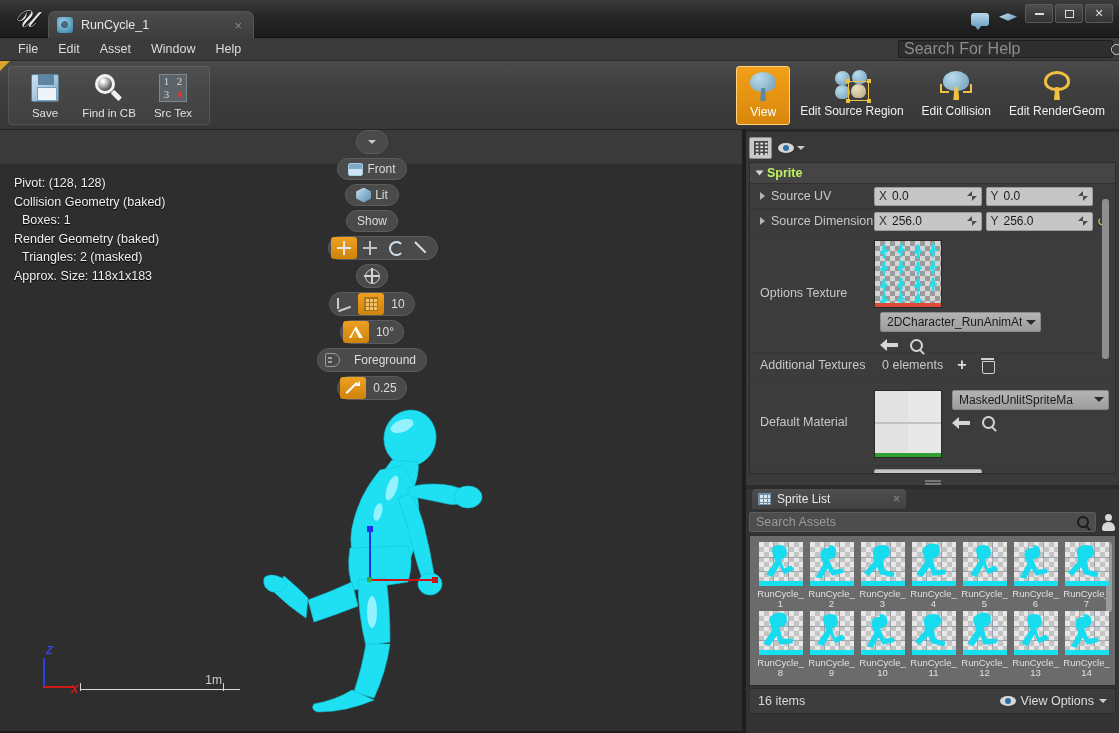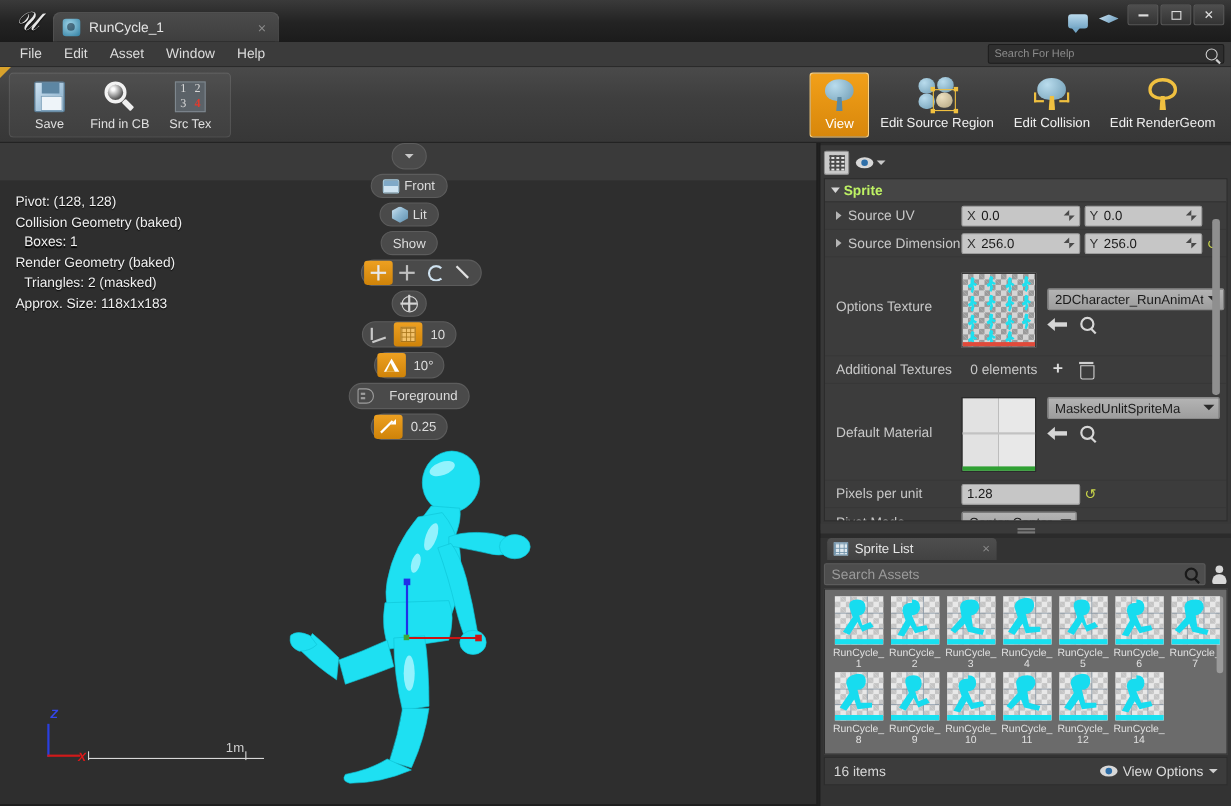--- a/index.html
+++ b/index.html
@@ -89,21 +89,21 @@
     font-size: 12.5px; color: #dcdcdc; padding: 2px 10px; cursor: pointer;
     border-radius: 2px;
   }
   .help-search {
     position: absolute; right: 6px; top: 2px; width: 215px; height: 18px;
     background: #2e2e2e; border: 1px solid #1d1d1d; border-radius: 2px;
     display: flex; align-items: center; padding: 0 5px;
   }
   .help-search input {
     background: transparent; border: none; outline: none; flex: 1;
-    color: #cfcfcf; font-size: 10px; font-family: inherit;
+    color: #cfcfcf; font-size: 16px; font-family: inherit;
   }
   .help-search input::placeholder { color: #8c8c8c; }
   .mag {
     width: 11px; height: 11px; border: 1.7px solid #cfcfcf; border-radius: 50%;
     position: relative; flex: none;
   }
   .mag::after {
     content: ""; position: absolute; right: -4px; bottom: -3px;
     width: 5px; height: 1.8px; background: #cfcfcf; transform: rotate(45deg);
   }
@@ -836,21 +836,21 @@
             <span class="spin"></span>
           </div>
           <span class="reset-ico">↺</span>
         </div>
       </div>
 
       <div class="prow" style="min-height:90px;">
         <div class="pname">
           <span>Options Texture</span>
         </div>
-        <div class="pval" style="align-items:center; padding-top:6px;">
+        <div class="pval" style="align-items:flex-start; padding-top:6px;flex-direction:column;">
           <div class="thumb-tex">
             <span class="runner" style="left:4px;top:3px"></span>
               <span class="runner" style="left:21px;top:2px"></span>
             <span class="runner" style="left:38px;top:3px"></span>
               <span class="runner" style="left:53px;top:2px"></span>
             <span class="runner" style="left:4px;top:20px"></span>
               <span class="runner" style="left:21px;top:19px"></span>
             <span class="runner" style="left:38px;top:20px"></span>
               <span class="runner" style="left:53px;top:19px"></span>
             <span class="runner" style="left:4px;top:37px"></span>
@@ -1113,20 +1113,33 @@
           </div>
           <div class="sp-cap" style="white-space: pre-line;">RunCycle_12</div>
         </div>
         <div class="sprite-cell">
           <div class="sp-thumb">
             <span class="gl gv1"></span>
             <span class="gl gv2"></span>
             <span class="gl gh1"></span>
             <span class="gl gh2"></span>
             <svg width="44" height="44" viewBox="0 0 28 30" style="position:absolute;left:0;top:0">
+              <path d="M13 2 q5 0 5 5 q0 4 -4 5 l2 6 l5 -2 l2 3 l-7 3 l-3 -6 l-5 8 l-4 -2 l6 -9 l-2 -6 q-1 -5 5 -5 z" fill="#17dcef"></path>
+            </svg>
+            <span class="base"></span>
+          </div>
+          <div class="sp-cap" style="white-space: pre-line;">RunCycle_13</div>
+        </div>
+        <div class="sprite-cell">
+          <div class="sp-thumb">
+            <span class="gl gv1"></span>
+            <span class="gl gv2"></span>
+            <span class="gl gh1"></span>
+            <span class="gl gh2"></span>
+            <svg width="44" height="44" viewBox="0 0 28 30" style="position:absolute;left:0;top:0">
               <path d="M12 2 q5 0 5 5 q0 4 -5 5 l3 7 l6 -1 l1 3 l-8 2 l-3 -5 l-4 7 l-4 -1 l5 -9 l-2 -6 q0 -5 6 -5 z" fill="#17dcef"></path>
             </svg>
             <span class="base"></span>
           </div>
           <div class="sp-cap" style="white-space: pre-line;">RunCycle_14</div>
         </div>
       </div>
 
     <div class="sl-footer">
       <span class="cnt">16 items</span>

